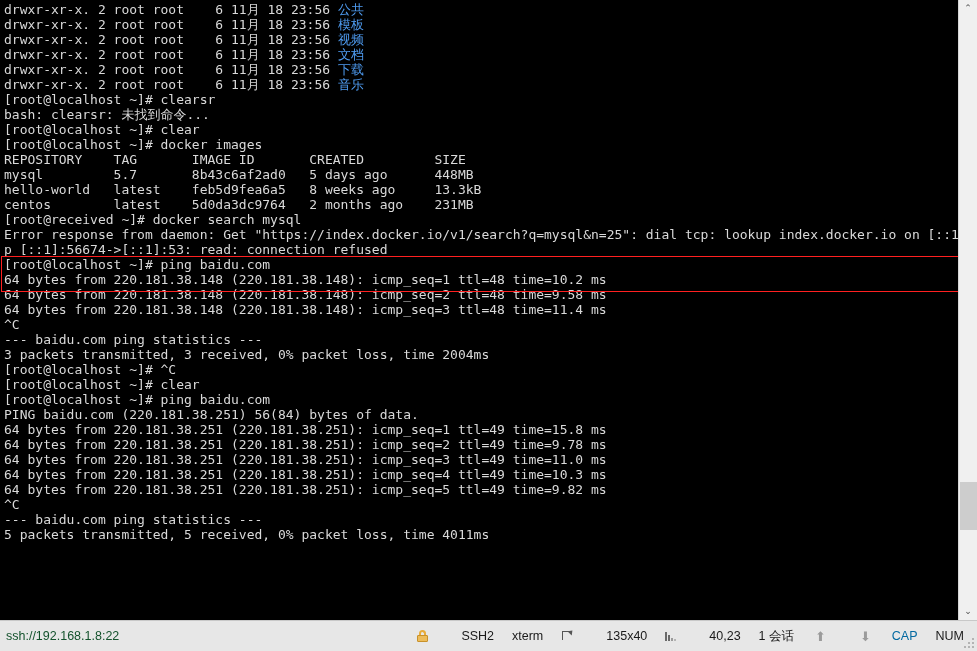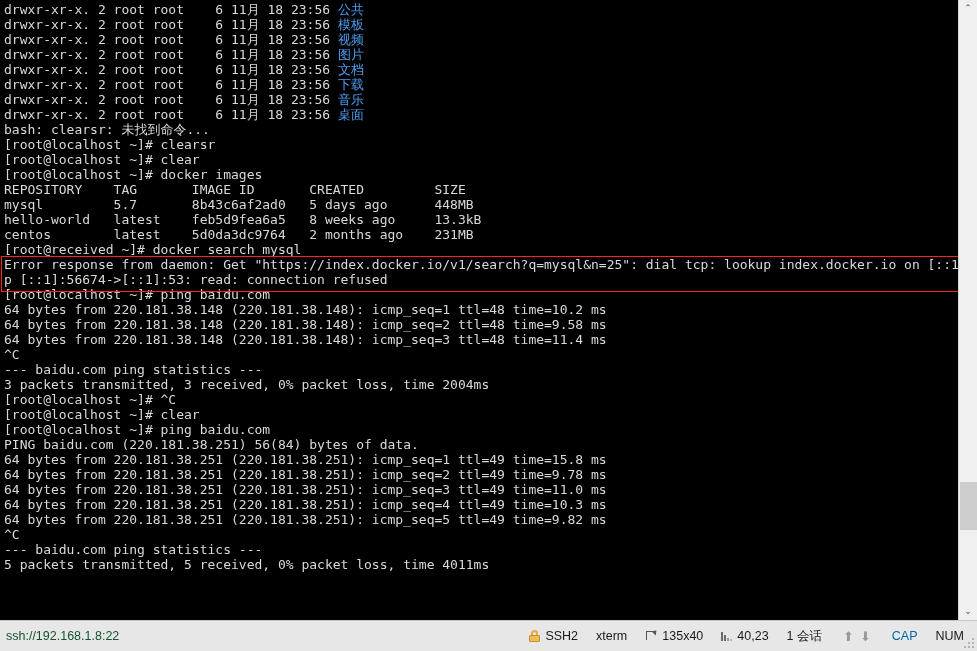--- a/index.html
+++ b/index.html
@@ -126,20 +126,21 @@
     align-items: center;
     height: 31px;
     padding-right: 4px;
   }
   .sb-cell {
     display: flex;
     align-items: center;
     height: 31px;
     padding: 0 9px;
     white-space: nowrap;
+    gap: 28px;
   }
   .sb-cell.dim { color: #0369a1; }
   .lock-icon {
     display: inline-block;
     position: relative;
     width: 11px;
     height: 12px;
     margin-right: 5px;
   }
   .lock-icon .shackle {
@@ -231,27 +232,25 @@
 </head>
 <body>
 
 <div id="app">
 
   <div id="terminal">
     <div class="term-inner" id="term-lines">
         <div class="line"><span class="fg-white">drwxr-xr-x. 2 root root    6 11月 18 23:56 </span><span class="fg-blue">公共</span></div>
         <div class="line"><span class="fg-white">drwxr-xr-x. 2 root root    6 11月 18 23:56 </span><span class="fg-blue">模板</span></div>
         <div class="line"><span class="fg-white">drwxr-xr-x. 2 root root    6 11月 18 23:56 </span><span class="fg-blue">视频</span></div>
-        <div class="line"><span class="fg-white">drwxr-xr-x. 2 root root    6 11月 18 23:56 </span><span class="fg-blue">图片</span></div>
         <div class="line"><span class="fg-white">drwxr-xr-x. 2 root root    6 11月 18 23:56 </span><span class="fg-blue">文档</span></div>
         <div class="line"><span class="fg-white">drwxr-xr-x. 2 root root    6 11月 18 23:56 </span><span class="fg-blue">下载</span></div>
         <div class="line"><span class="fg-white">drwxr-xr-x. 2 root root    6 11月 18 23:56 </span><span class="fg-blue">音乐</span></div>
-        <div class="line"><span class="fg-white">drwxr-xr-x. 2 root root    6 11月 18 23:56 </span><span class="fg-blue">桌面</span></div>
+        <div class="line"><span class="fg-white">[root@localhost ~]# clearsr</span></div>
         <div class="line"><span class="fg-white">bash: clearsr: 未找到命令...</span></div>
-        <div class="line"><span class="fg-white">[root@localhost ~]# clearsr</span></div>
         <div class="line"><span class="fg-white">[root@localhost ~]# clear</span></div>
         <div class="line"><span class="fg-white">[root@localhost ~]# docker images</span></div>
         <div class="line"><span class="fg-white">REPOSITORY    TAG       IMAGE ID       CREATED         SIZE</span></div>
         <div class="line"><span class="fg-white">mysql         5.7       8b43c6af2ad0   5 days ago      448MB</span></div>
         <div class="line"><span class="fg-white">hello-world   latest    feb5d9fea6a5   8 weeks ago     13.3kB</span></div>
         <div class="line"><span class="fg-white">centos        latest    5d0da3dc9764   2 months ago    231MB</span></div>
         <div class="line"><span class="fg-white">[root@received ~]# docker search mysql</span></div>
         <div class="line"><span class="fg-white">Error response from daemon: Get "https://index.docker.io/v1/search?q=mysql&amp;n=25": dial tcp: lookup index.docker.io on [::1]:53: read ud</span></div>
         <div class="line"><span class="fg-white">p [::1]:56674-&gt;[::1]:53: read: connection refused</span></div>
         <div class="line"><span class="fg-white">[root@localhost ~]# ping baidu.com</span></div>

